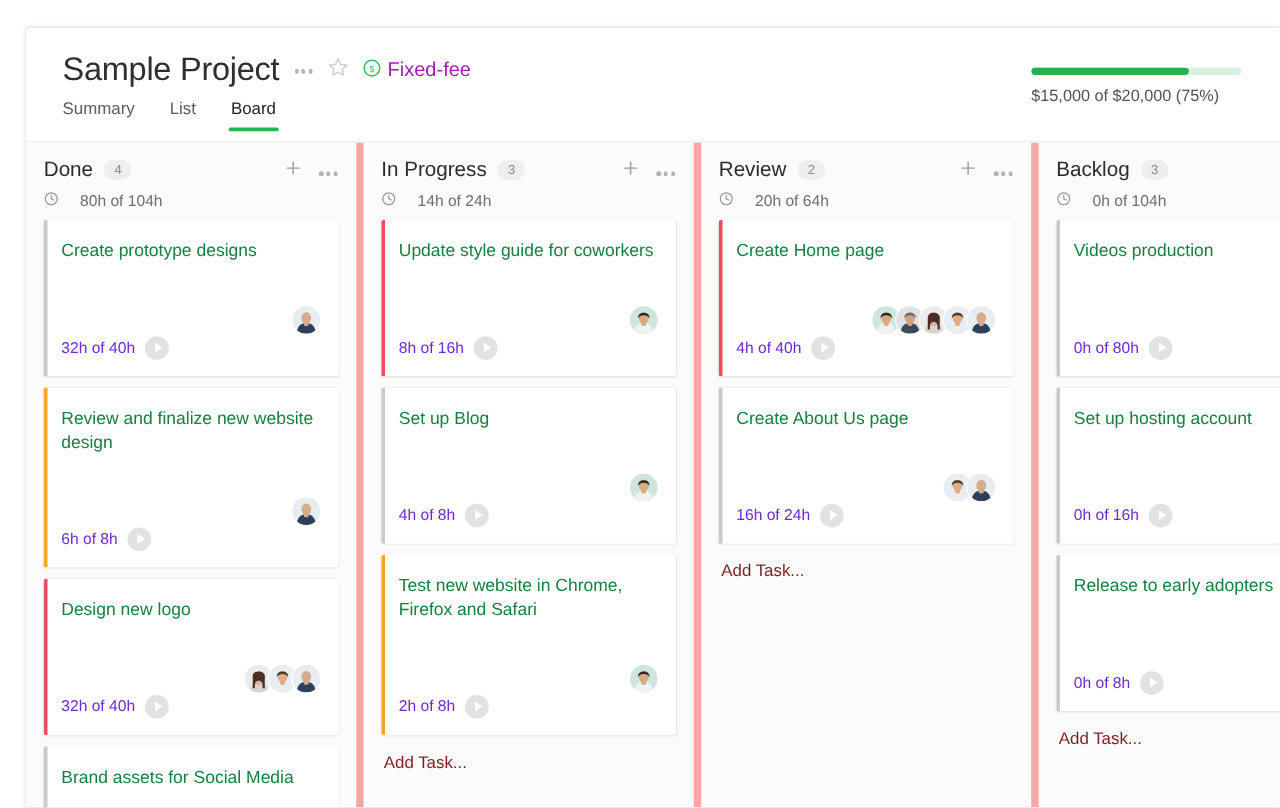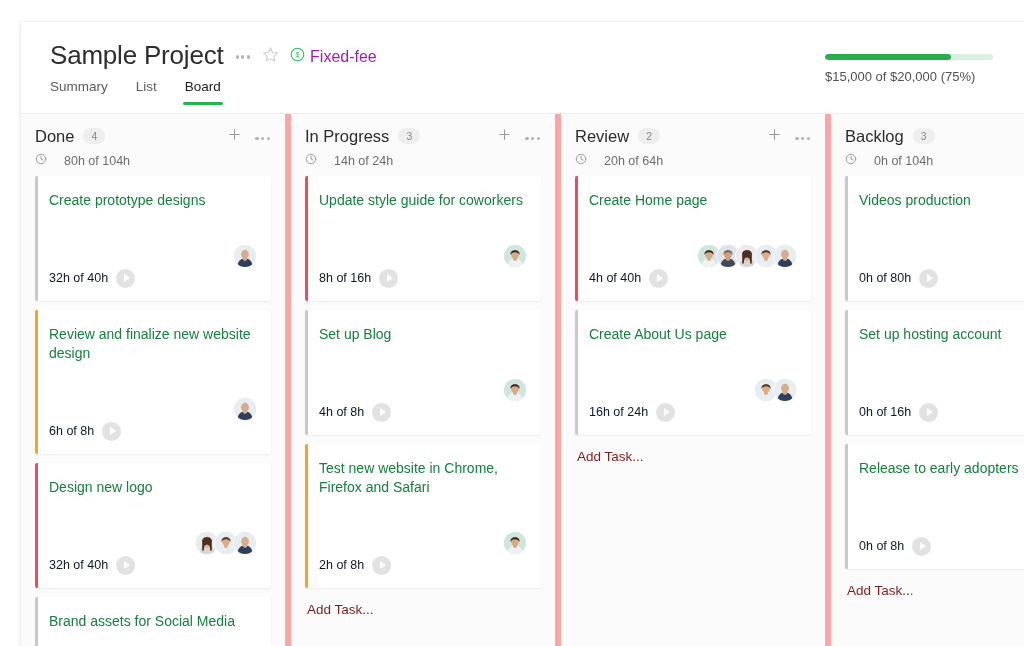--- a/index.html
+++ b/index.html
@@ -246,21 +246,21 @@
     display: flex;
     align-items: center;
     justify-content: space-between;
     min-height: 22px;
   }
   .card-hours {
     display: flex;
     align-items: center;
     gap: 8px;
     font-size: 12.5px;
-    color: #0f172a;
+    color: #6d28d9;
     white-space: nowrap;
     margin-top: 45px;
   }
   .play-btn {
     width: 19px; height: 19px;
     border-radius: 50%;
     background: #e2e2e2;
     display: inline-flex;
     align-items: center;
     justify-content: center;

